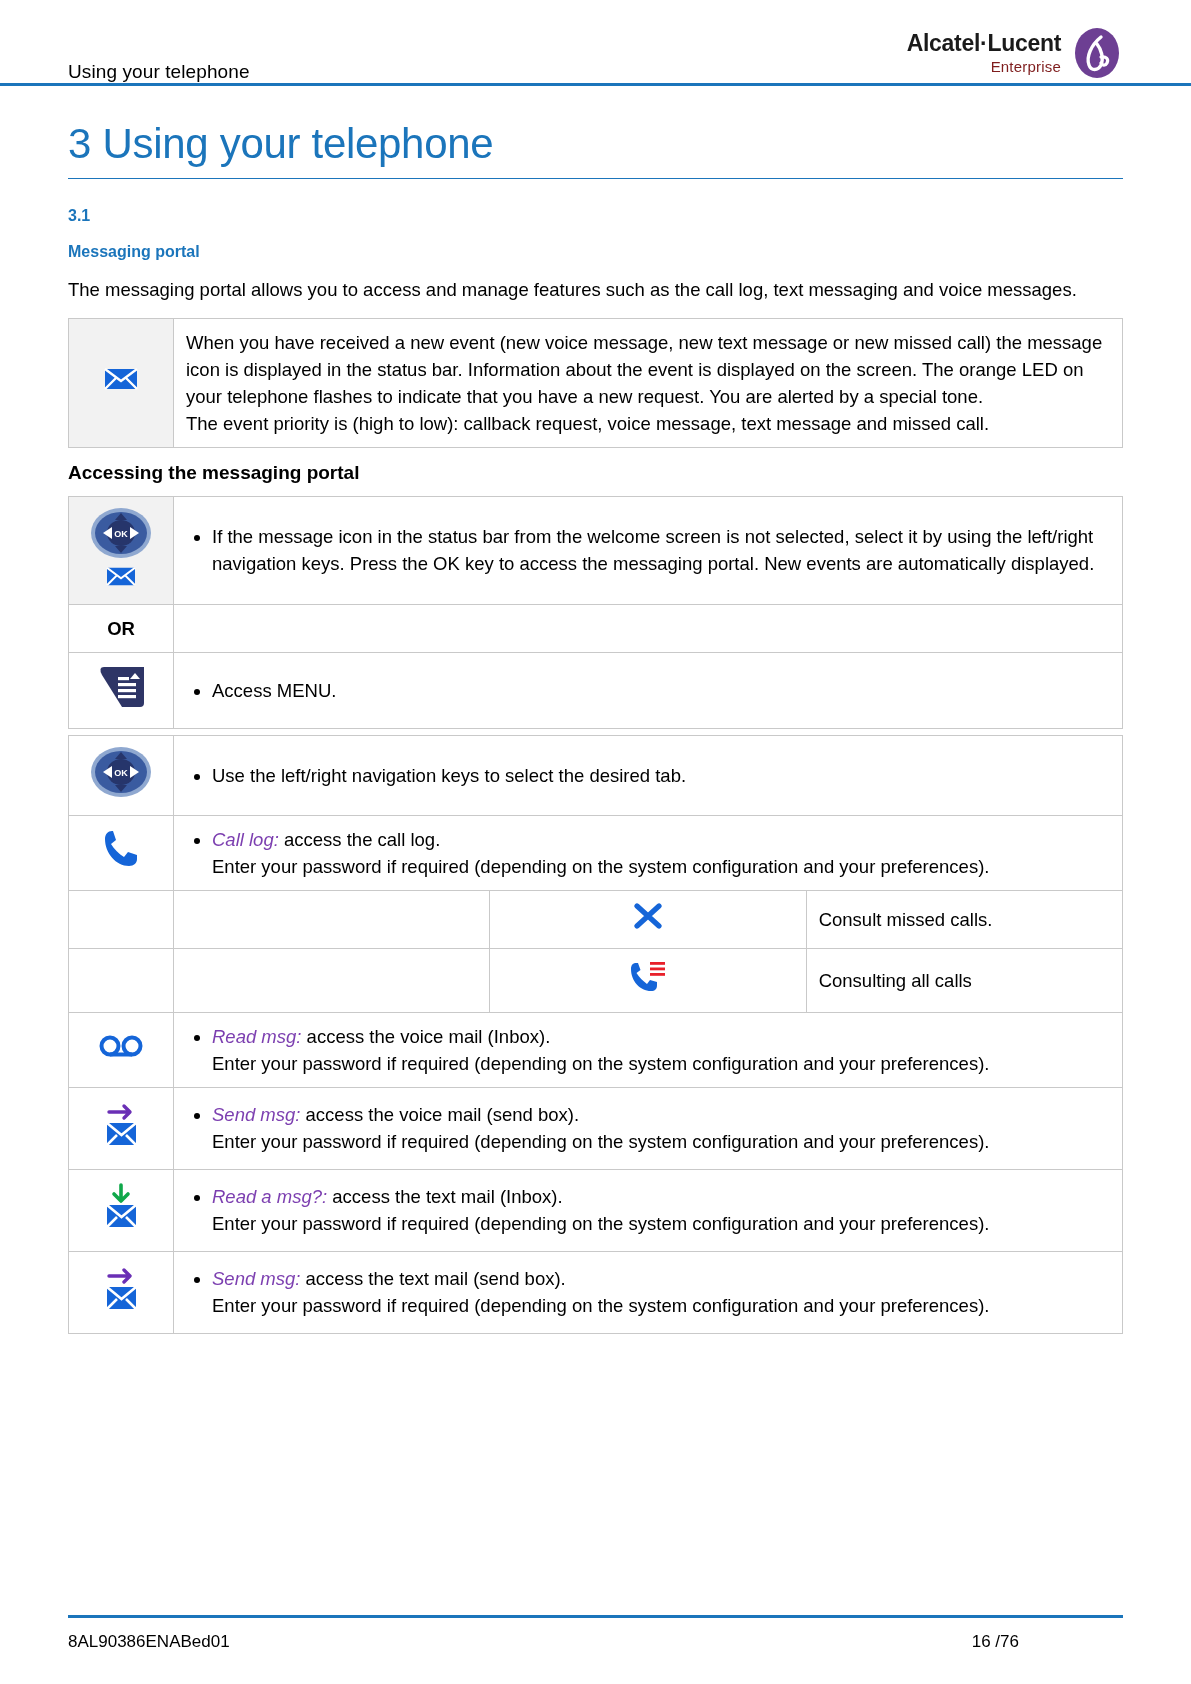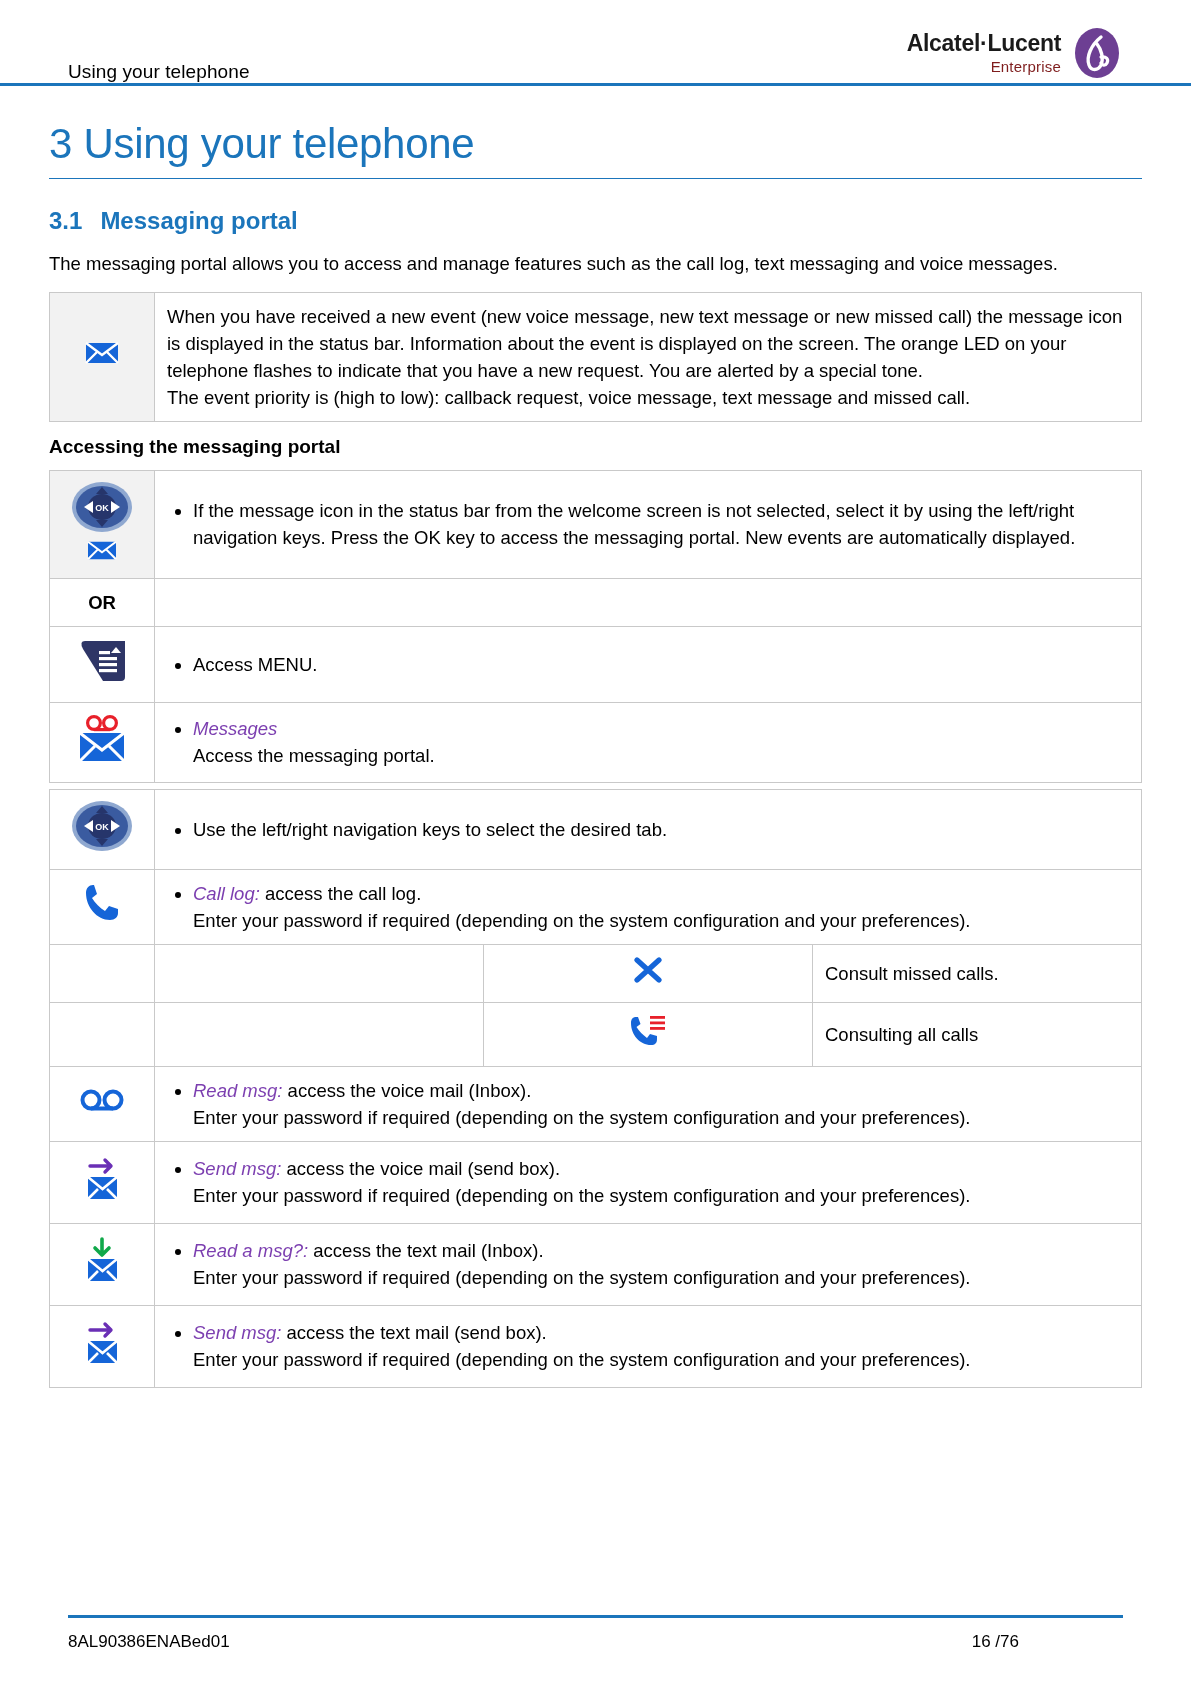--- a/index.html
+++ b/index.html
@@ -49,41 +49,42 @@
     color: #7f1d1d;
     margin-top: 4px;
     letter-spacing: .2px;
   }
   .brand-logo {
     width: 52px; height: 52px;
   }
 
   
   .content {
-    padding: 0 49px;
+    padding: 0 68px;
   }
   .h1 {
     font-size: 42px;
     color: #1b75bb;
     font-weight: normal;
     margin: 34px 0 10px 0;
     letter-spacing: -.3px;
   }
   .h1-rule {
     border: none;
     border-top: 1px solid #1b75bb;
     margin: 0 0 28px 0;
   }
   .h2 {
-    font-size: 24px;
+    font-size: 16px;
     color: #1b75bb;
     font-weight: bold;
     margin: 0 0 16px 0;
     display: flex;
     gap: 18px;
+    flex-direction: column;
   }
   .para {
     font-size: 18.5px;
     line-height: 1.45;
     margin: 0 0 14px 0;
   }
   .h3 {
     font-size: 19px;
     font-weight: bold;
     margin: 14px 0 12px 0;
@@ -253,44 +254,20 @@
             <path d="M43 10 L48 16 L38 16 Z" fill="#ffffff"></path>
           </svg>
         </span>
       </td>
       <td>
         <ul class="bullets">
           <li>Access MENU.</li>
         </ul>
       </td>
     </tr>
-    <tr>
-      <td class="iconcell">
-        <span class="ic">
-          <svg width="62" height="52" viewBox="0 0 62 52">
-            <g stroke="#e8202a" stroke-width="3.2" fill="none">
-              <circle cx="23" cy="10" r="6.4"></circle>
-              <circle cx="39" cy="10" r="6.4"></circle>
-              <line x1="23" y1="16.6" x2="39" y2="16.6"></line>
-            </g>
-            <rect x="9" y="20" width="44" height="28" fill="#1565d8"></rect>
-            <path d="M9 20 L31 37 L53 20" stroke="#ffffff" stroke-width="3" fill="none"></path>
-            <path d="M9 48 L24 33 M53 48 L38 33" stroke="#ffffff" stroke-width="3" fill="none"></path>
-          </svg>
-        </span>
-      </td>
-      <td>
-        <ul class="bullets">
-          <li>
-            <span class="term">Messages</span>
-            <span class="line2">Access the messaging portal.</span>
-          </li>
-        </ul>
-      </td>
-    </tr>
   </tbody>
     </table>
 
 
   <table class="doc">
 
     <tbody>
         <tr>
       <td class="iconcell" colspan="1">
         <span class="ic">

